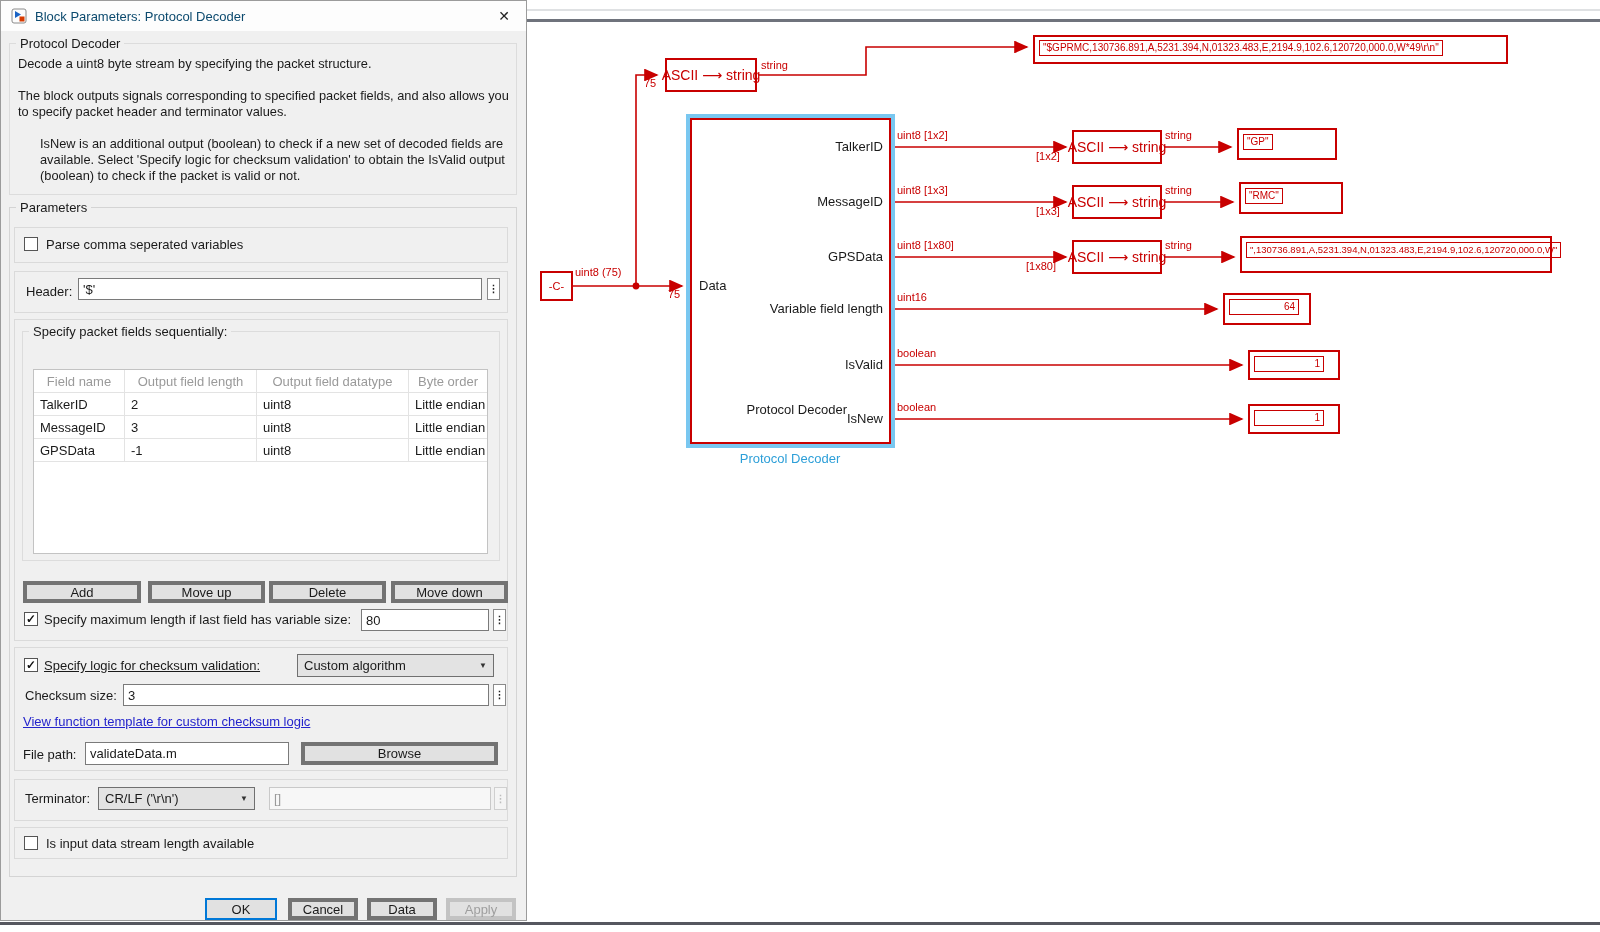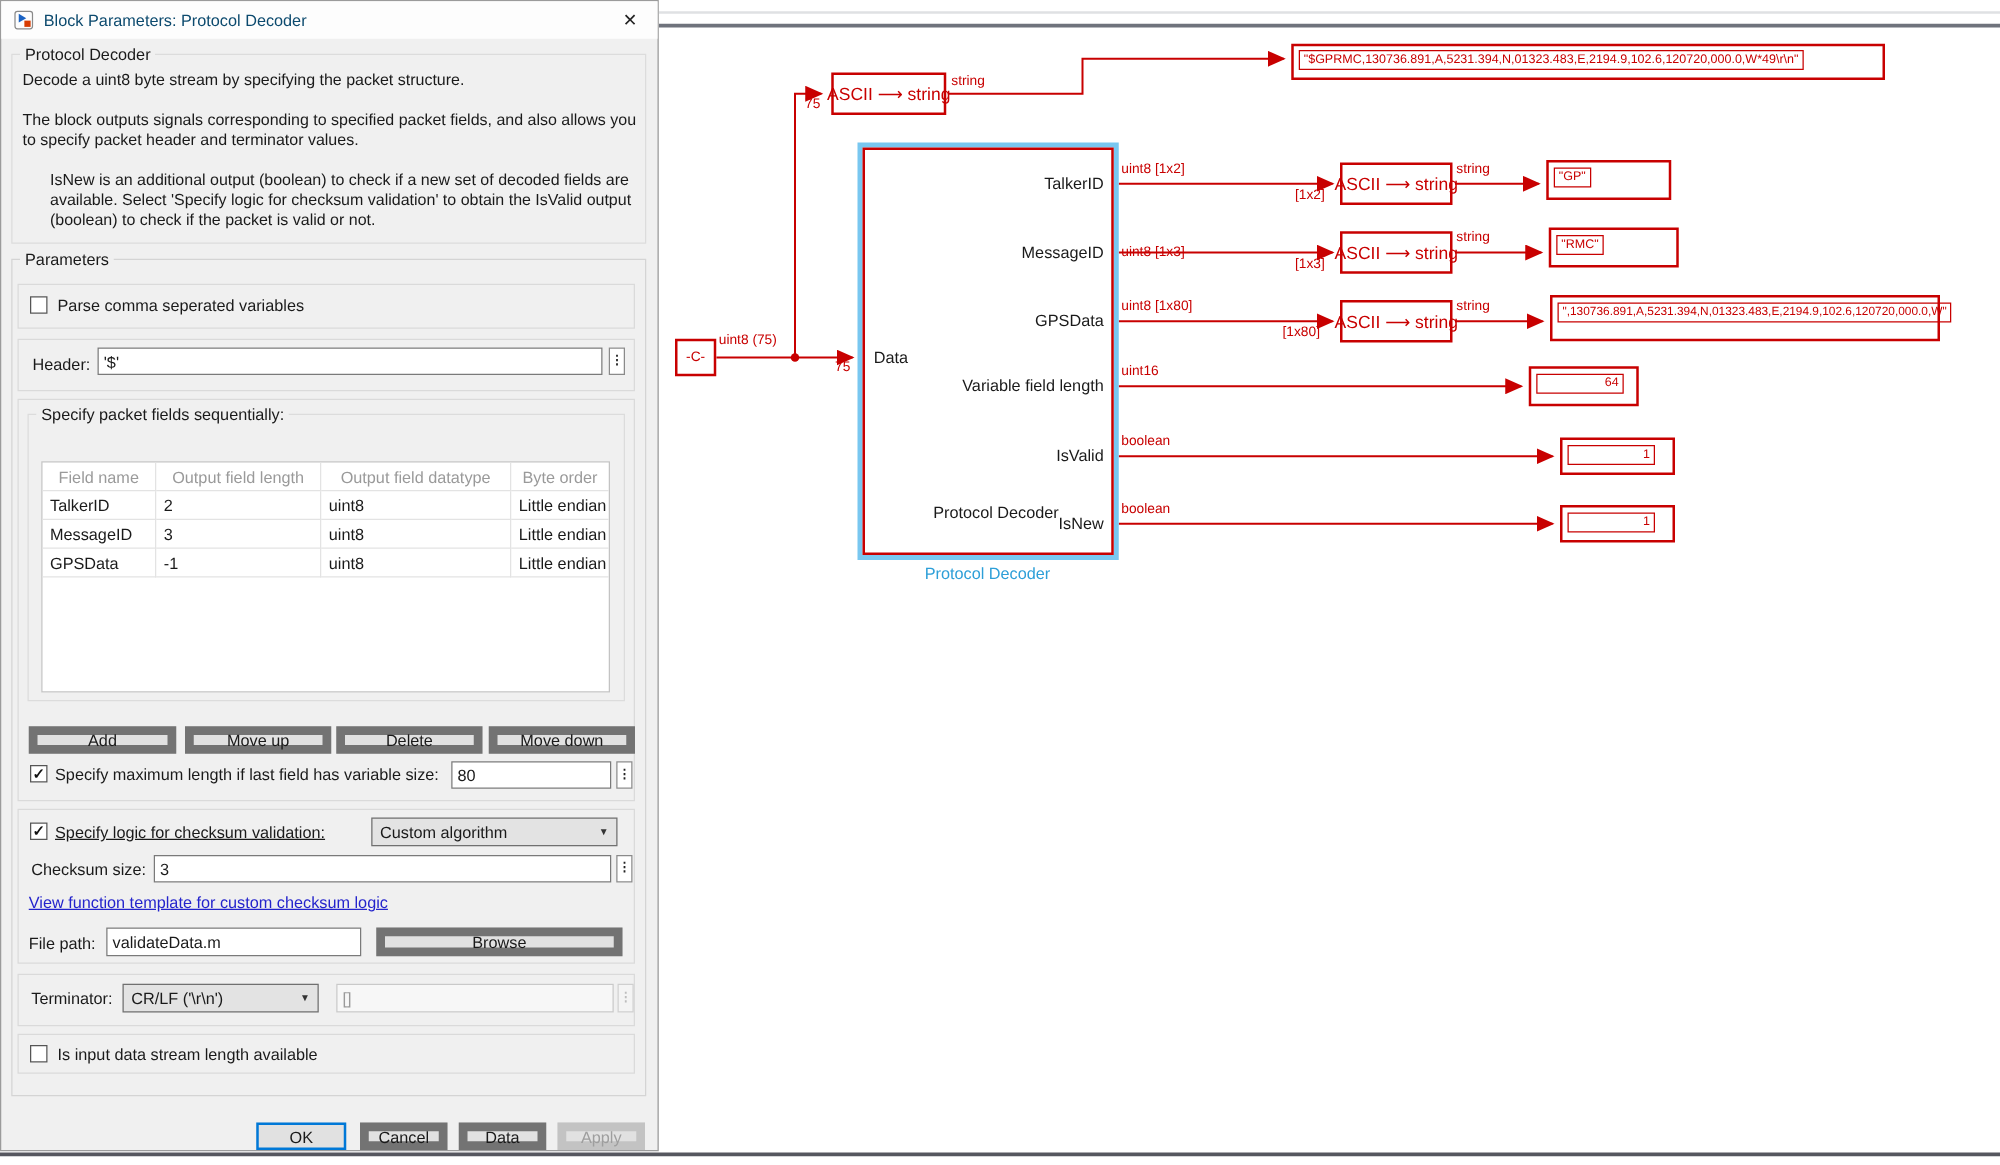--- a/index.html
+++ b/index.html
@@ -65,21 +65,21 @@
   .ell.disabled { border-color:#cfcfcf; color:#bdbdbd; background:#f4f4f4; }
   .lbl { position:absolute; font-size:13px; white-space:nowrap; }
 
   .tbl { position:absolute; left:32px; top:368px; width:455px; height:185px; background:#fff; border:1px solid #c3c3c3; }
   .tbl-row { display:flex; height:23px; }
   .tbl-row > div { border-right:1px solid #e3e3e3; border-bottom:1px solid #e3e3e3; display:flex; align-items:center; padding:0 6px; font-size:13px; overflow:hidden; white-space:nowrap; }
   .tbl-row > div:last-child { border-right:none; }
   .tbl-head > div { color:#9a9a9a; justify-content:center; }
   .c0 { width:91px; } .c1 { width:132px; } .c2 { width:152px; } .c3 { width:78px; }
 
-  .btn { position:absolute; background:#e1e1e1; border:7px solid #737373; font-size:13px; display:flex; align-items:center; justify-content:center; color:#1a1a1a; }
+  .btn { position:absolute; background:#e1e1e1; border:4px solid #737373; font-size:13px; display:flex; align-items:center; justify-content:center; color:#1a1a1a; }
   .btn-ok { border:2px solid #0078d7; }
   .btn-disabled { color:#9e9e9e; border-color:#c3c3c3; }
 
   .combo { position:absolute; background:#e3e3e3; border:1px solid #707070; display:flex; align-items:center; padding:0 6px; font-size:13px; white-space:nowrap; }
   .combo .arrow { margin-left:auto; font-size:8px; color:#333; }
 
   .link { position:absolute; font-size:13px; color:#2424cc; text-decoration:underline; white-space:nowrap; }
 </style>
 </head>
 <body>
@@ -166,21 +166,21 @@
 
   <div class="sig" style="left:575px; top:266px;">uint8 (75)</div>
   <div class="sig" style="left:668px; top:288px;">75</div>
   <div class="sig" style="left:644px; top:77px;">75</div>
   <div class="sig" style="left:761px; top:59px;">string</div>
 
   <div class="sig" style="left:897px; top:129px;">uint8 [1x2]</div>
   <div class="sig" style="left:1036px; top:150px;">[1x2]</div>
   <div class="sig" style="left:1165px; top:129px;">string</div>
 
-  <div class="sig" style="left:897px; top:196px;">uint8 [1x3]</div>
+  <div class="sig" style="left:897px; top:184px;">uint8 [1x3]</div>
   <div class="sig" style="left:1036px; top:205px;">[1x3]</div>
   <div class="sig" style="left:1165px; top:184px;">string</div>
 
   <div class="sig" style="left:897px; top:239px;">uint8 [1x80]</div>
   <div class="sig" style="left:1026px; top:260px;">[1x80]</div>
   <div class="sig" style="left:1165px; top:239px;">string</div>
 
   <div class="sig" style="left:897px; top:291px;">uint16</div>
   <div class="sig" style="left:897px; top:347px;">boolean</div>
   <div class="sig" style="left:897px; top:401px;">boolean</div>

